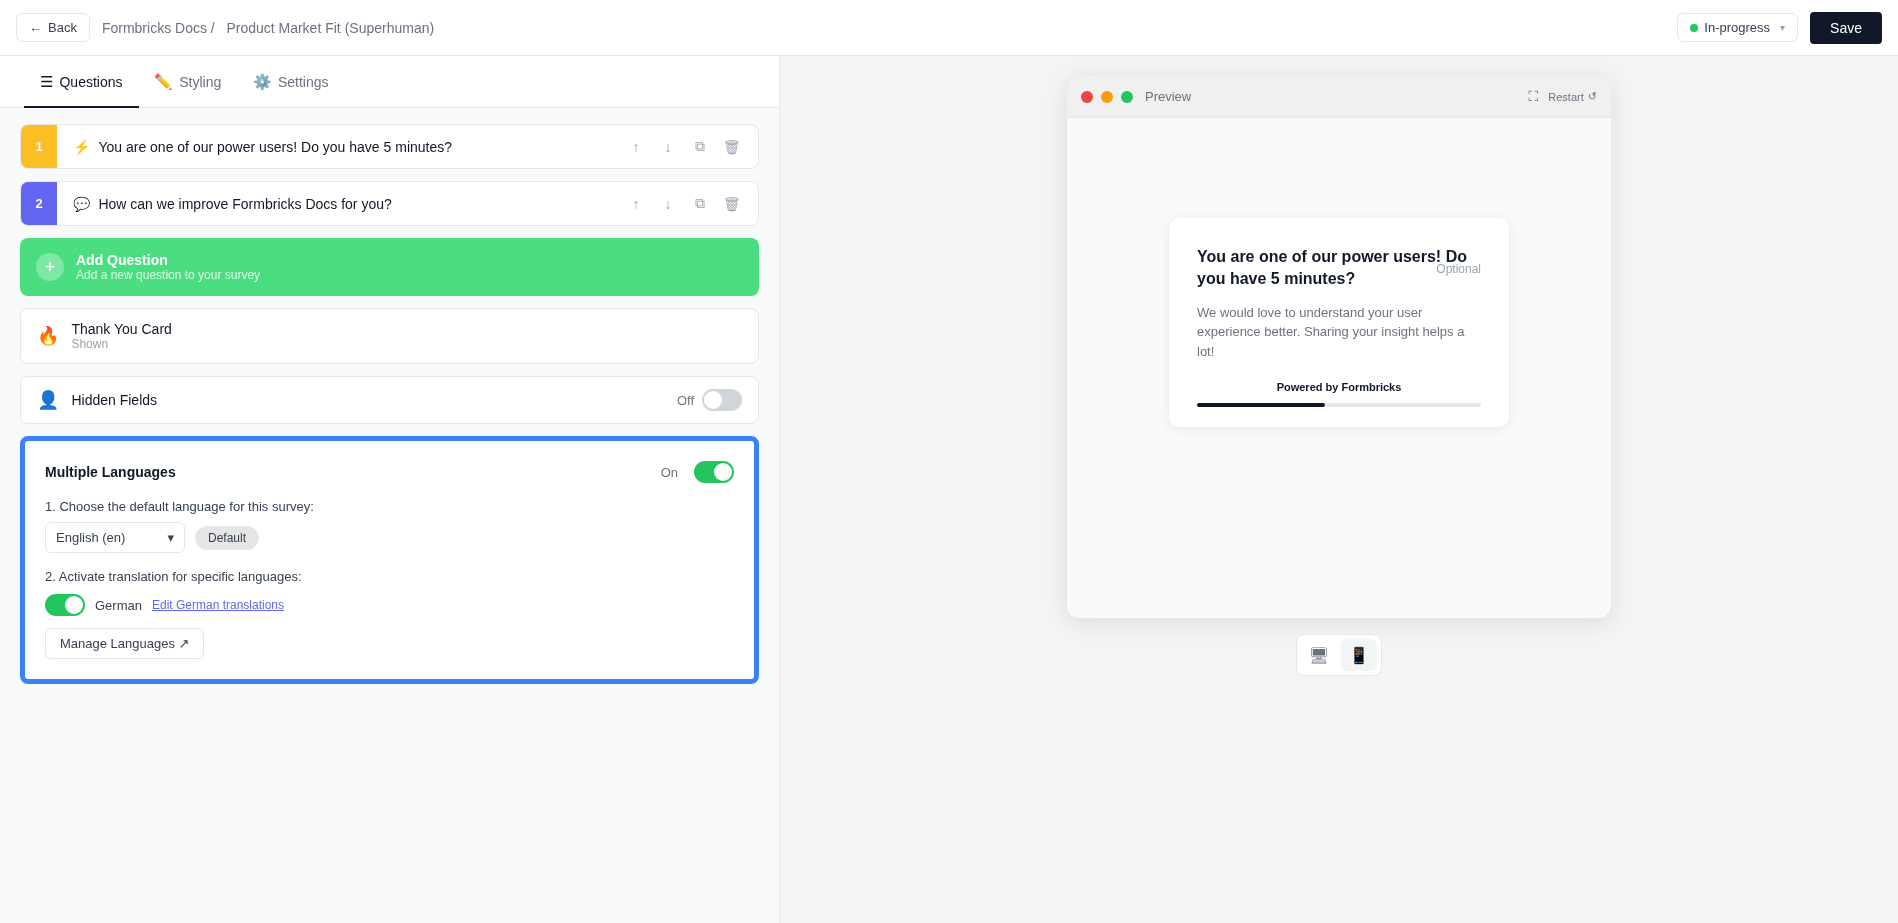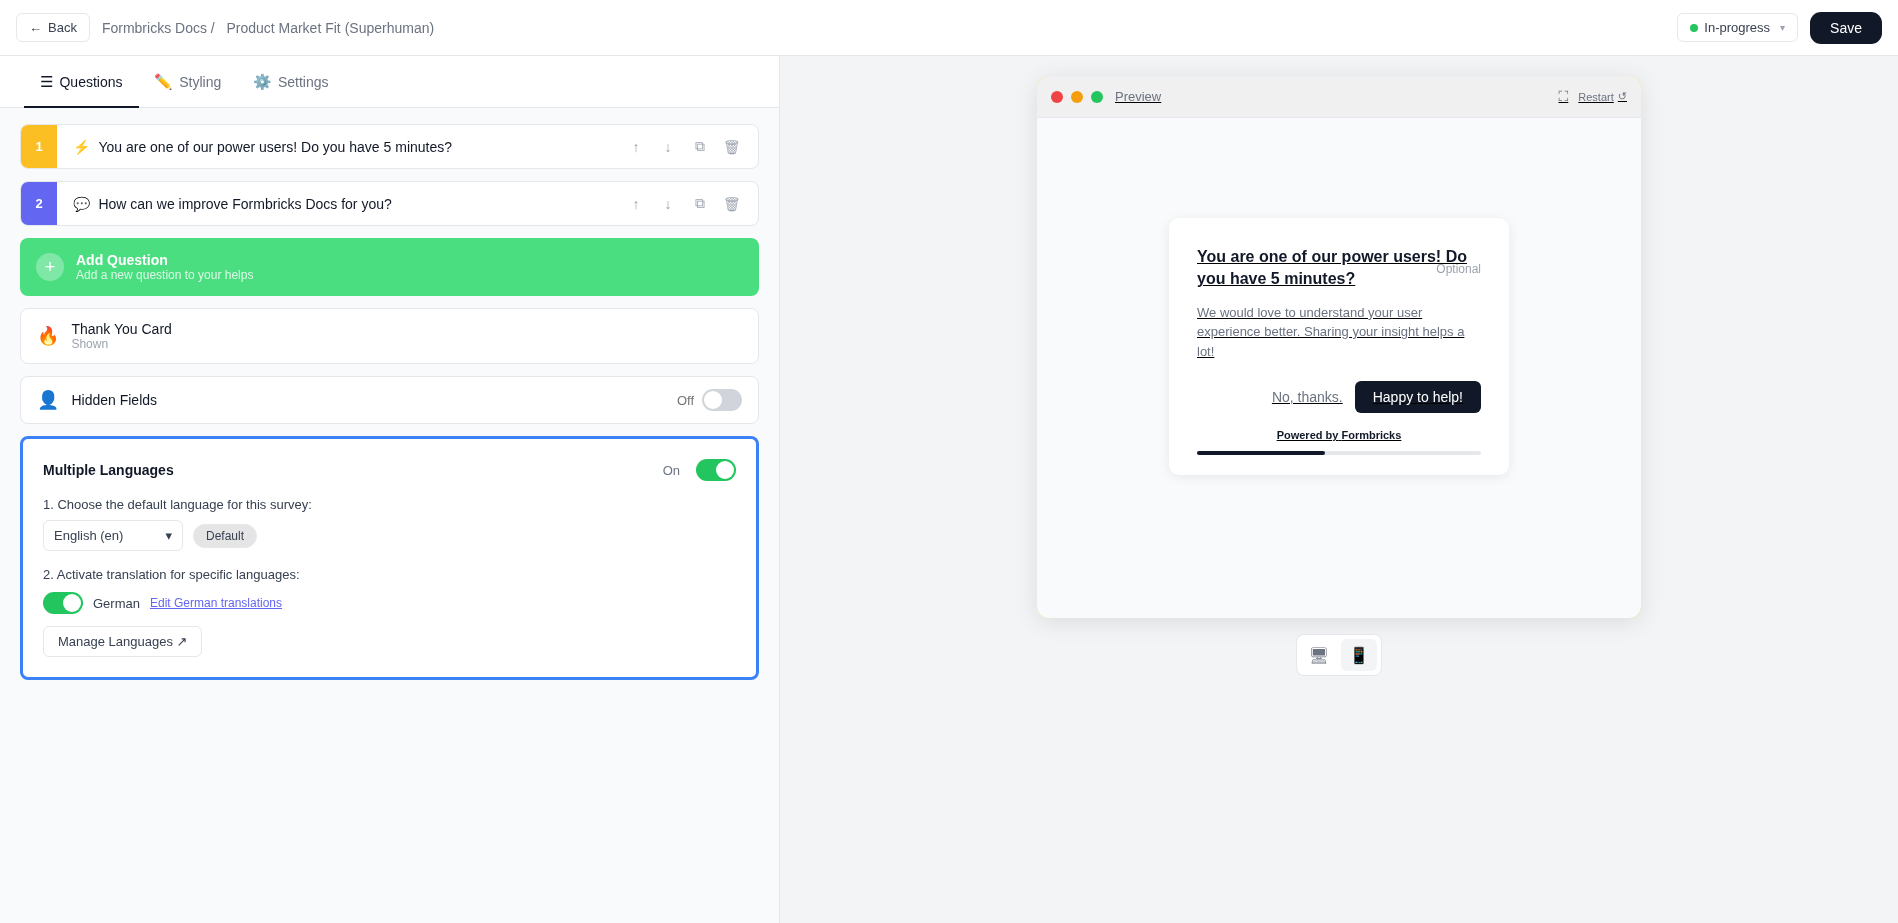--- a/index.html
+++ b/index.html
@@ -20,21 +20,21 @@
     .nav-spacer { flex: 1; }
     .status-badge {
       display: flex; align-items: center; gap: 6px; padding: 6px 12px;
       border: 1px solid #e5e7eb; border-radius: 6px; background: #fff;
       font-size: 13px; color: #374151; cursor: pointer;
     }
     .status-dot { width: 8px; height: 8px; border-radius: 50%; background: #22c55e; }
     .chevron-down { font-size: 10px; color: #9ca3af; margin-left: 4px; }
     .save-btn {
       padding: 8px 20px; background: #111827; color: #fff; border: none;
-      border-radius: 11px; font-size: 14px; cursor: pointer;
+      border-radius: 4px; font-size: 14px; cursor: pointer;
     }
 
     
     .main-layout { display: flex; flex: 1; overflow: hidden; }
 
     
     .left-panel { width: 780px; background: #f9fafb; display: flex; flex-direction: column; overflow: hidden; border-right: 1px solid #e5e7eb; }
 
     
     .tabs { display: flex; align-items: center; background: #fff; border-bottom: 1px solid #e5e7eb; padding: 0 24px; height: 52px; flex-shrink: 0; }
@@ -100,21 +100,21 @@
     
     .toggle { width: 40px; height: 22px; border-radius: 11px; background: #d1d5db; position: relative; cursor: pointer; flex-shrink: 0; }
     .toggle::after { content: ''; position: absolute; top: 2px; left: 2px; width: 18px; height: 18px; border-radius: 50%; background: #fff; transition: left 0.2s; }
     .toggle.on { background: #111827; }
     .toggle.on::after { left: 20px; }
     .toggle.green { background: #22c55e; }
     .toggle.green::after { left: 20px; }
 
     
     .languages-section {
-      background: #fff; border: 3px solid #3b82f6; border-radius: 8px;
+      background: #fff; border: 5px solid #3b82f6; border-radius: 8px;
       padding: 20px;
     }
     .languages-header { display: flex; align-items: center; justify-content: space-between; margin-bottom: 16px; }
     .languages-title { font-size: 14px; font-weight: 600; color: #111827; }
     .on-label { font-size: 13px; color: #6b7280; margin-right: 8px; }
     .step-label { font-size: 13px; color: #374151; margin-bottom: 8px; }
     .lang-select-row { display: flex; align-items: center; gap: 10px; margin-bottom: 16px; }
     .lang-select {
       display: flex; align-items: center; justify-content: space-between;
       border: 1px solid #e5e7eb; border-radius: 6px; padding: 7px 10px;
@@ -131,21 +131,21 @@
     .manage-btn {
       display: flex; align-items: center; gap: 6px; padding: 7px 14px;
       border: 1px solid #e5e7eb; border-radius: 6px; background: #fff;
       font-size: 13px; color: #374151; cursor: pointer;
     }
 
     
     .right-panel { flex: 1; background: #f3f4f6; display: flex; flex-direction: column; align-items: center; justify-content: flex-start; padding: 20px; overflow: hidden; }
     .preview-window {
       background: #fde047; border-radius: 12px; box-shadow: 0 4px 24px rgba(0,0,0,0.1);
-      width: 604px; max-width: 100%; overflow: hidden; text-decoration: underline;
+      width: 544px; max-width: 100%; overflow: hidden;
     }
     .preview-titlebar {
       background: #f0f0f0; padding: 10px 14px; display: flex; align-items: center; gap: 8px;
       border-bottom: 1px solid #e5e7eb;
     }
     .traffic-light { width: 12px; height: 12px; border-radius: 50%; }
     .traffic-red { background: #ef4444; }
     .traffic-yellow { background: #f59e0b; }
     .traffic-green { background: #22c55e; }
     .preview-label { font-size: 13px; color: #6b7280; margin-left: 4px; flex: 1; }
@@ -252,21 +252,21 @@
           <button class="q-action-btn">↓</button>
           <button class="q-action-btn">⧉</button>
           <button class="q-action-btn">🗑</button>
         </div>
       </div>
 
       <div class="add-question-card">
         <div class="add-plus">+</div>
         <div>
           <div class="add-title">Add Question</div>
-          <div class="add-subtitle">Add a new question to your helps</div>
+          <div class="add-subtitle">Add a new question to your survey</div>
         </div>
       </div>
 
       <div class="utility-card">
         <span class="utility-icon">🔥</span>
         <div class="utility-body">
           <div class="utility-title">Thank You Card</div>
           <div class="utility-subtitle">Shown</div>
         </div>
       </div>
@@ -330,24 +330,20 @@
             <span>↺</span>
           </button>
         </div>
       </div>
 
       <div class="preview-body">
         <div class="survey-card">
           <span class="survey-optional">Optional</span>
           <div class="survey-question">You are one of our power users! Do you have 5 minutes?</div>
           <div class="survey-desc">We would love to understand your user experience better. Sharing your insight helps a lot!</div>
-          <div class="survey-actions">
-            <button class="survey-no">No, thanks.</button>
-            <button class="survey-yes">Happy to help!</button>
-          </div>
           <div class="powered-by">
             <span>Powered by</span>
             <span>Formbricks</span>
           </div>
           <div class="progress-bar">
             <div class="progress-fill"></div>
           </div>
         </div>
       </div>
     </div>

